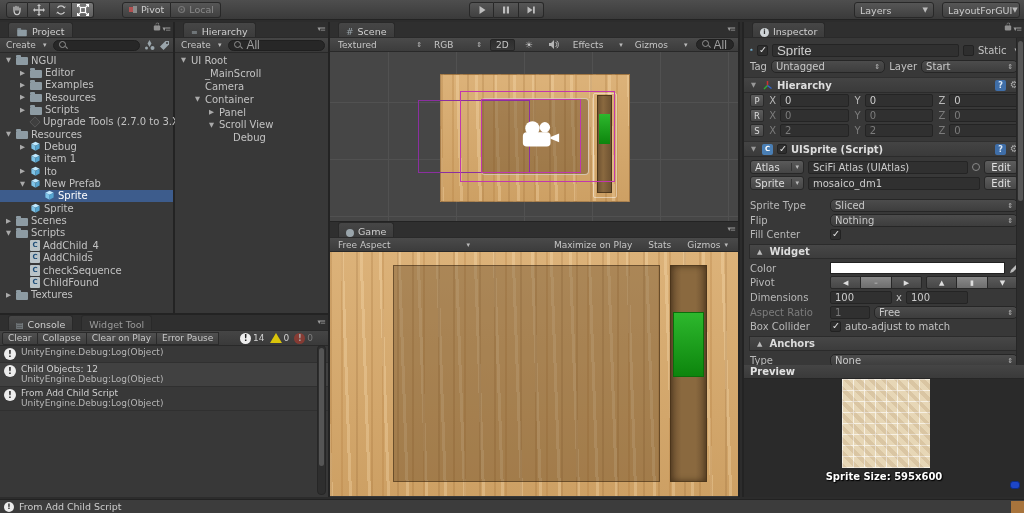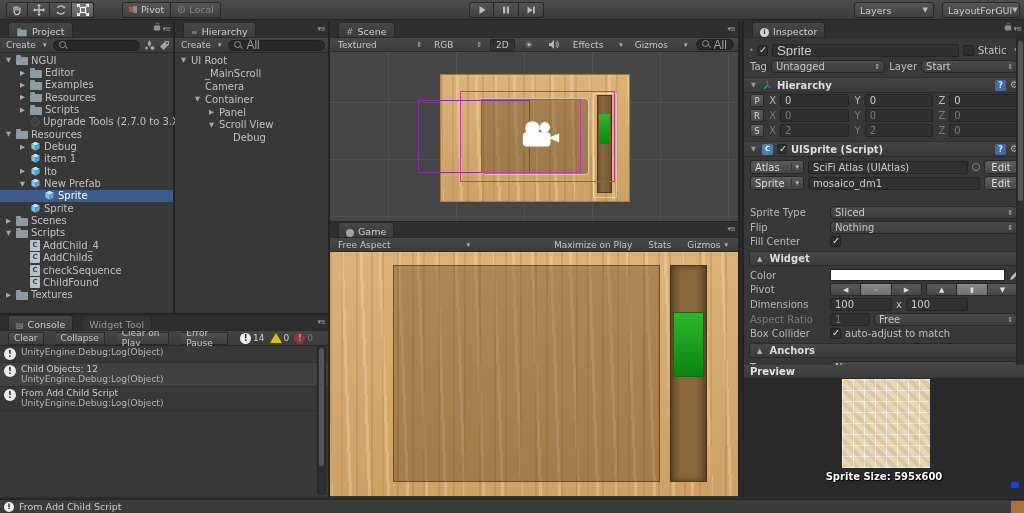--- a/index.html
+++ b/index.html
@@ -527,21 +527,21 @@
   <div class="tabbar">
     <div class="tab">
       <span style="font-size:8px;color:#9aa5ab">▤</span>
       <span>Console</span>
     </div>
     <div class="tab inactive">
         <span>Widget Tool</span>
       </div>
     <span class="panemenu">▾≡</span>
   </div>
-  <div class="minibar" style="gap:12px;padding-left:8px">
+  <div class="minibar" style="gap:0;padding-left:2px">
     <div class="cbtn">
         <span>Clear</span>
       </div>
     <div class="cbtn">
         <span>Collapse</span>
       </div>
     <div class="cbtn">
         <span>Clear on Play</span>
       </div>
     <div class="cbtn">
@@ -696,21 +696,21 @@
         <span>Sprite</span>
         <span class="caret">▾</span>
       </div>
     <div class="fld" style="flex:1">
         <span>mosaico_dm1</span>
       </div>
     <div class="editbtn">
         <span>Edit</span>
       </div>
   </div>
-  <div class="irow" style="padding-top:15px">
+  <div class="irow" style="padding-top:8px">
     <span class="ilabel">Sprite Type</span>
     <div class="dd" style="flex:1">
         <span>Sliced</span>
         <span class="caret">⇕</span>
       </div>
   </div>
   <div class="irow">
     <span class="ilabel">Flip</span>
     <div class="dd" style="flex:1">
         <span>Nothing</span>

